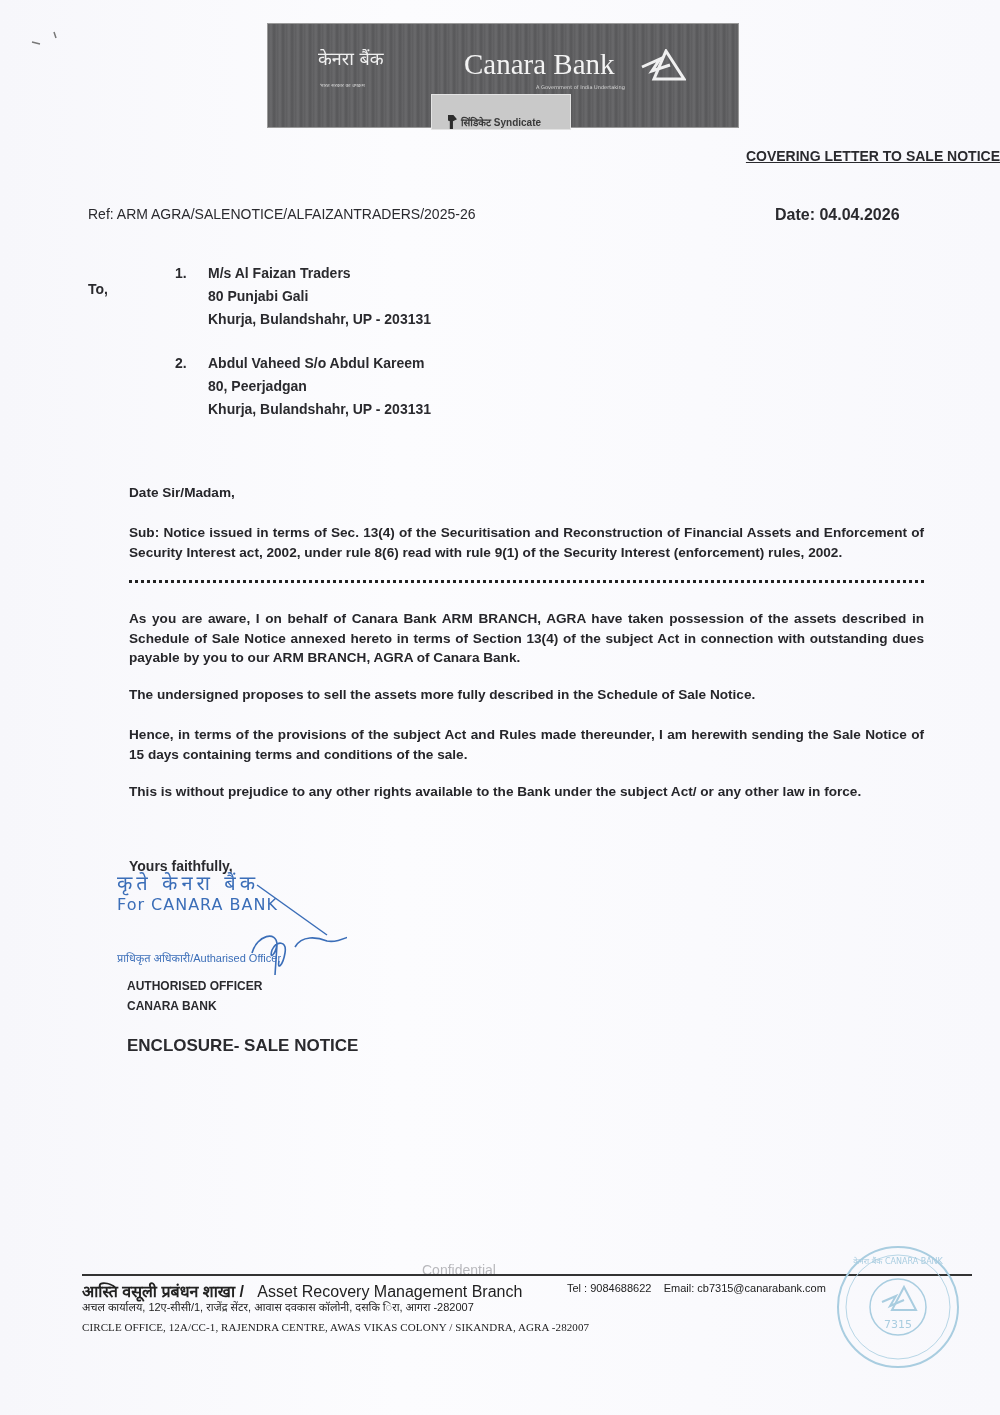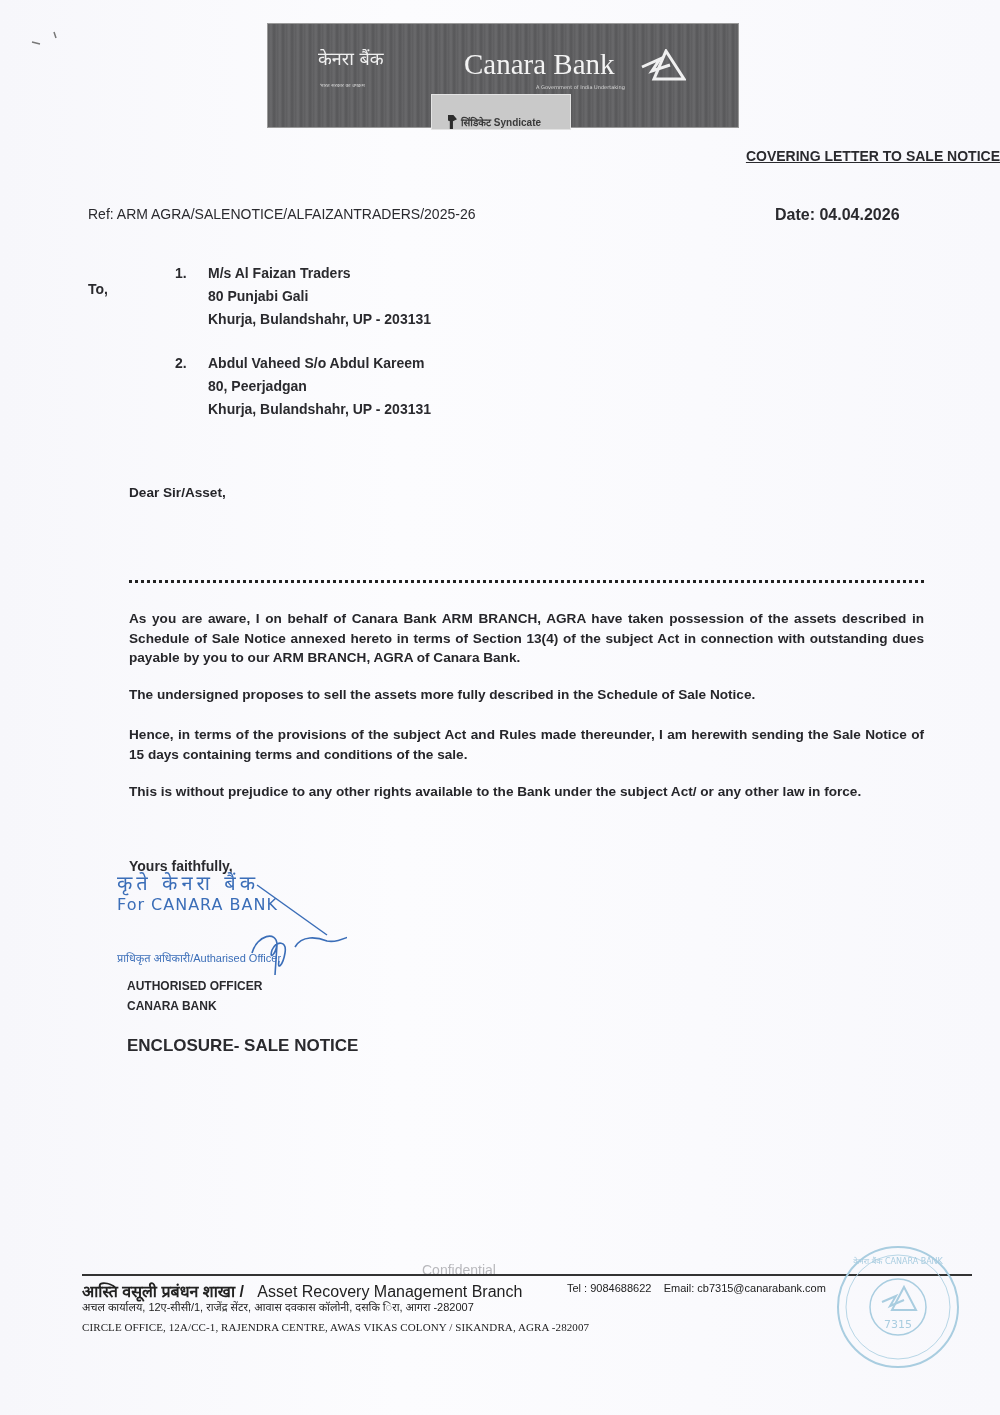--- a/index.html
+++ b/index.html
@@ -113,21 +113,22 @@
 
   <div class="addressee addr2">
     <span class="num">2.</span>
     <div class="lines">
       <div>Abdul Vaheed S/o Abdul Kareem</div>
       <div>80, Peerjadgan</div>
       <div>Khurja, Bulandshahr, UP - 203131</div>
     </div>
   </div>
 
-  <div class="body-text salutation">Dear Sir/Asset,</div>
+  <div class="body-text salutation">Date Sir/Madam,</div>
+  <div class="body-text subject">Sub:  Notice issued in terms of Sec. 13(4) of the Securitisation and Reconstruction of Financial Assets and Enforcement of Security Interest act, 2002, under rule 8(6) read with rule 9(1) of the Security Interest (enforcement) rules, 2002.</div>
   <div class="dotted"></div>
 
   <div class="body-text p1">As you are aware, I on behalf of Canara Bank ARM BRANCH, AGRA have taken possession of the assets described in Schedule of Sale Notice annexed hereto in terms of Section 13(4) of the subject Act in connection with outstanding dues payable by you to our ARM BRANCH, AGRA of Canara Bank.</div>
   <div class="body-text p2">The undersigned proposes to sell the assets more fully described in the Schedule of Sale Notice.</div>
   <div class="body-text p3">Hence, in terms of the provisions of the subject Act and Rules made thereunder, I am herewith sending the Sale Notice of 15 days containing terms and conditions of the sale.</div>
   <div class="body-text p4">This is without prejudice to any other rights available to the Bank under the subject Act/ or any other law in force.</div>
 
   <div class="sign">
     <div class="yours">Yours faithfully,</div>
     <div class="stamp-hindi">कृते केनरा बैंक</div>

